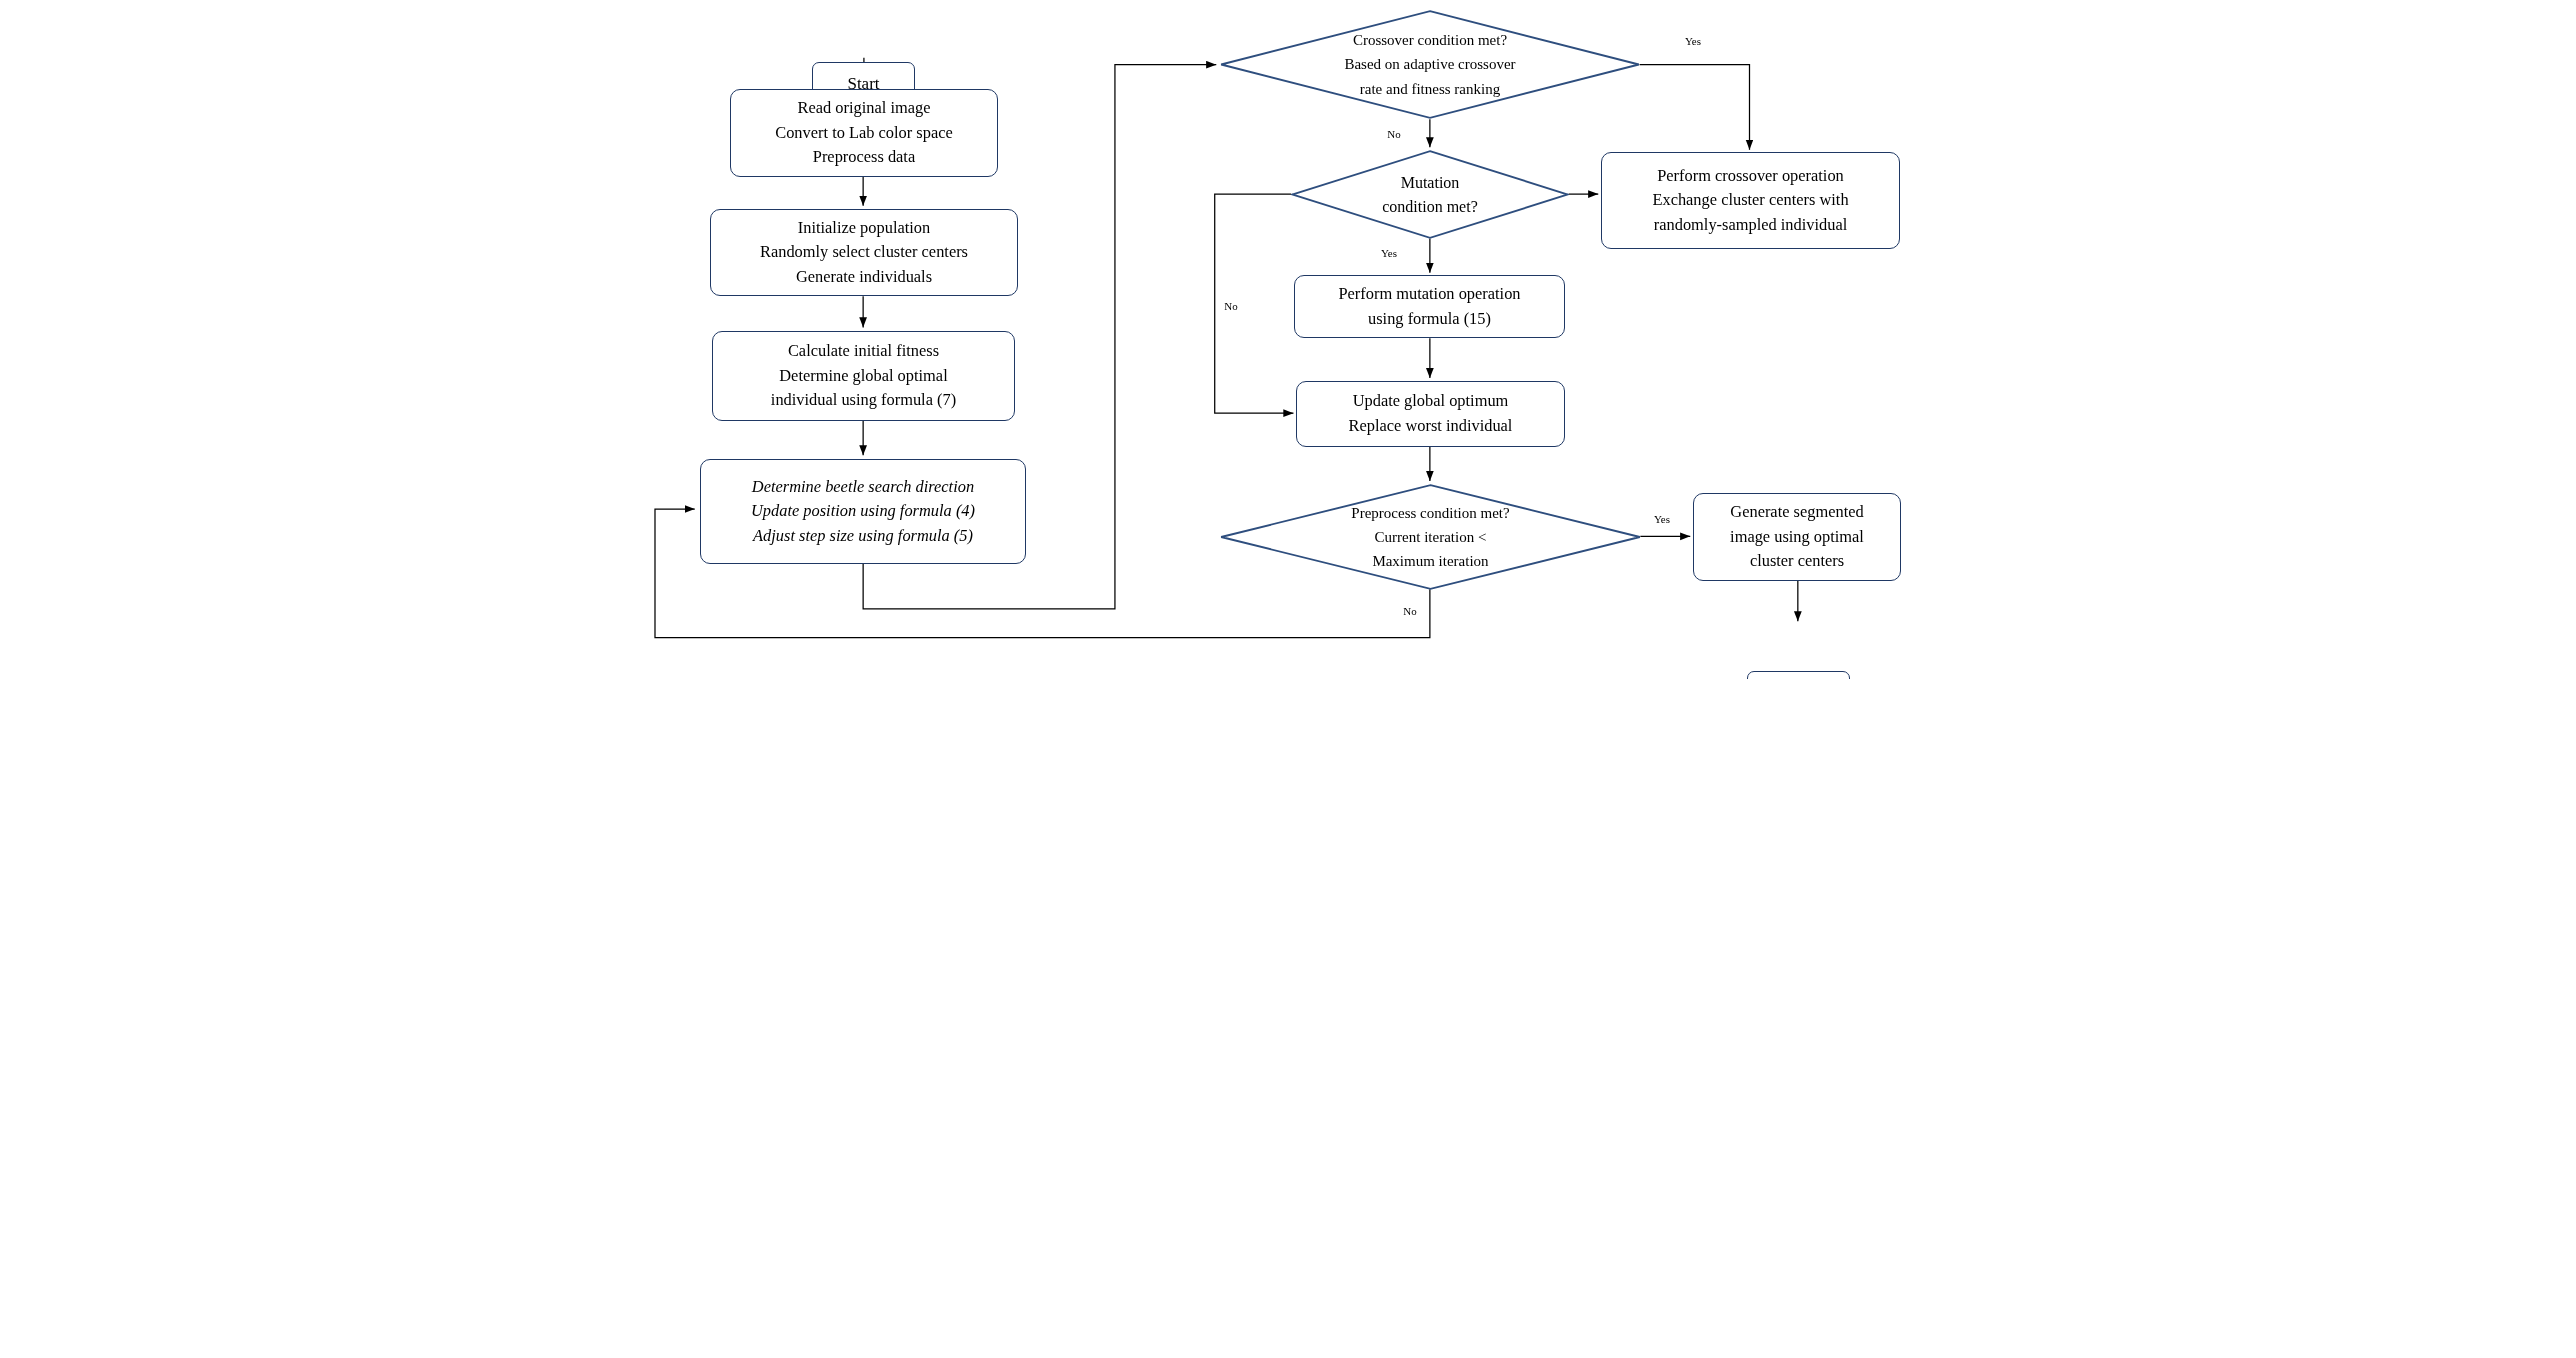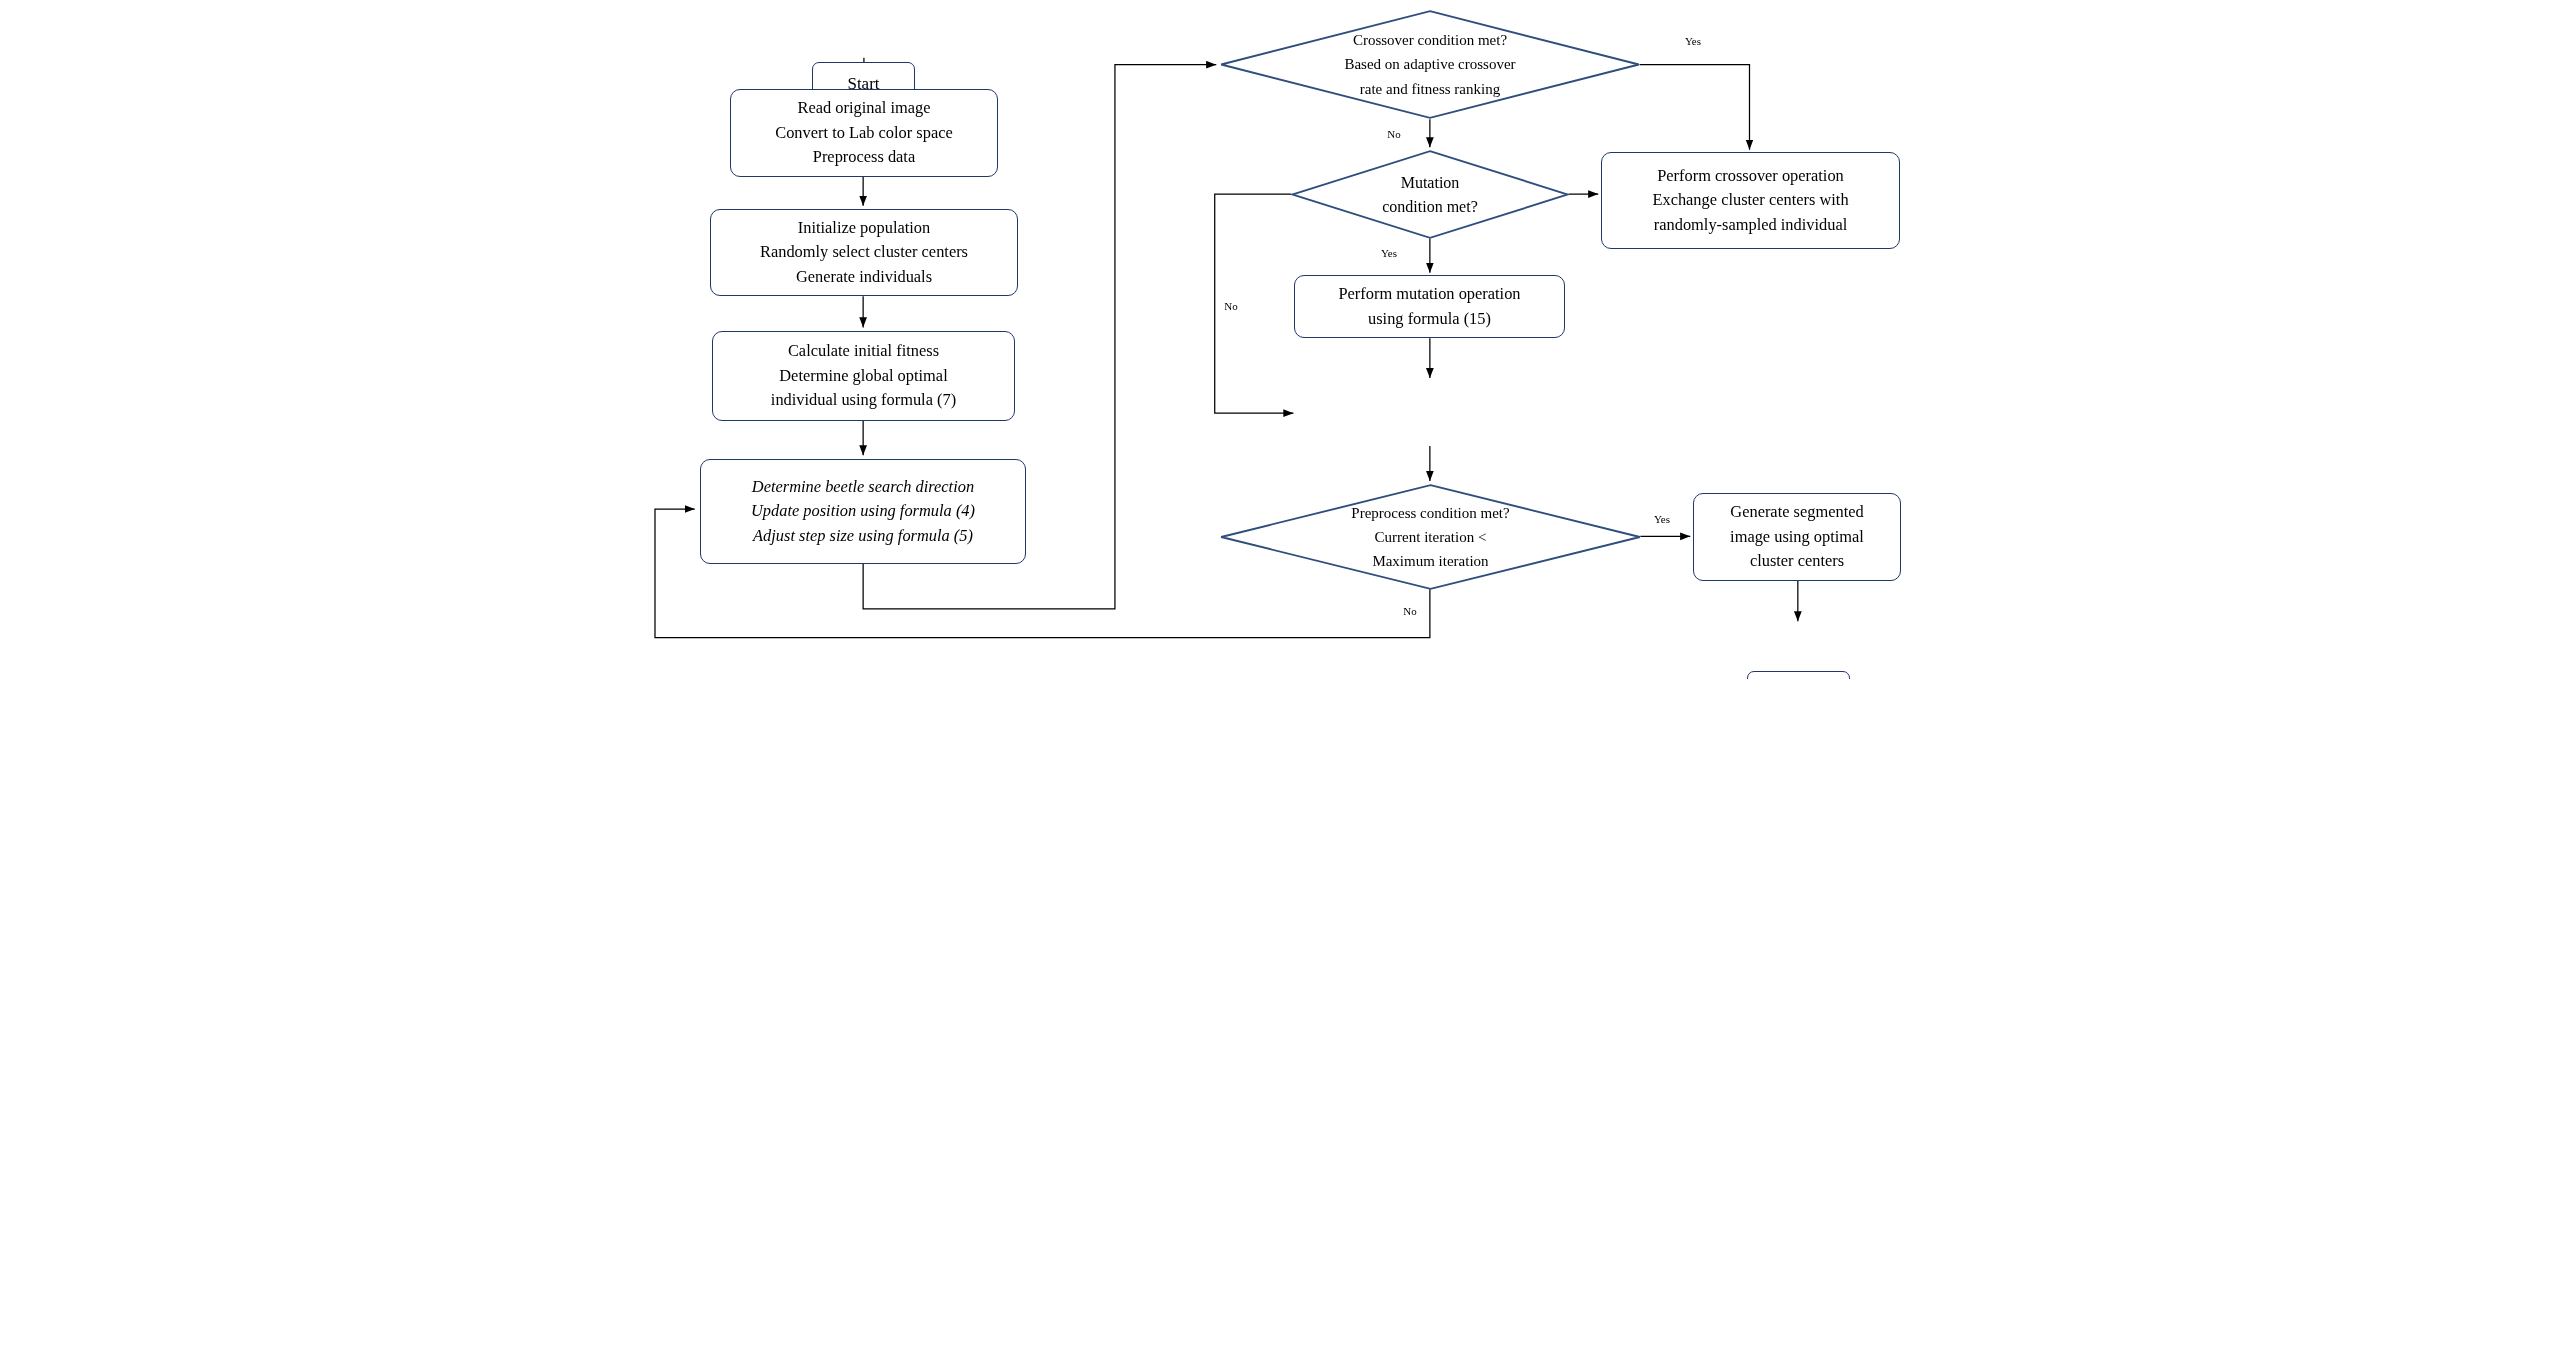--- a/index.html
+++ b/index.html
@@ -116,20 +116,24 @@
     <div class="nl">Perform crossover operation</div>
     <div class="nl">Exchange cluster centers with</div>
     <div class="nl">randomly-sampled individual</div>
   </div>
 
   <div class="node box" style="left:650px;top:275px;width:271px;height:63px;">
     <div class="nl">Perform mutation operation</div>
     <div class="nl">using formula (15)</div>
   </div>
 
+  <div class="node box" style="left:652px;top:381px;width:269px;height:66px;">
+    <div class="nl">Update global optimum</div>
+    <div class="nl">Replace worst individual</div>
+  </div>
 
   <div class="node diamond dsmall" style="left:576px;top:484px;width:421px;height:106px;">
     <svg viewBox="0 0 540 136" preserveAspectRatio="none">
       <polygon points="270,1.5 538.5,68 270,134.5 1.5,68"></polygon>
     </svg>
     <div class="dtext">
       <div class="nl">Preprocess condition met?</div>
       <div class="nl">Current iteration &lt;</div>
       <div class="nl">Maximum iteration</div>
     </div>

